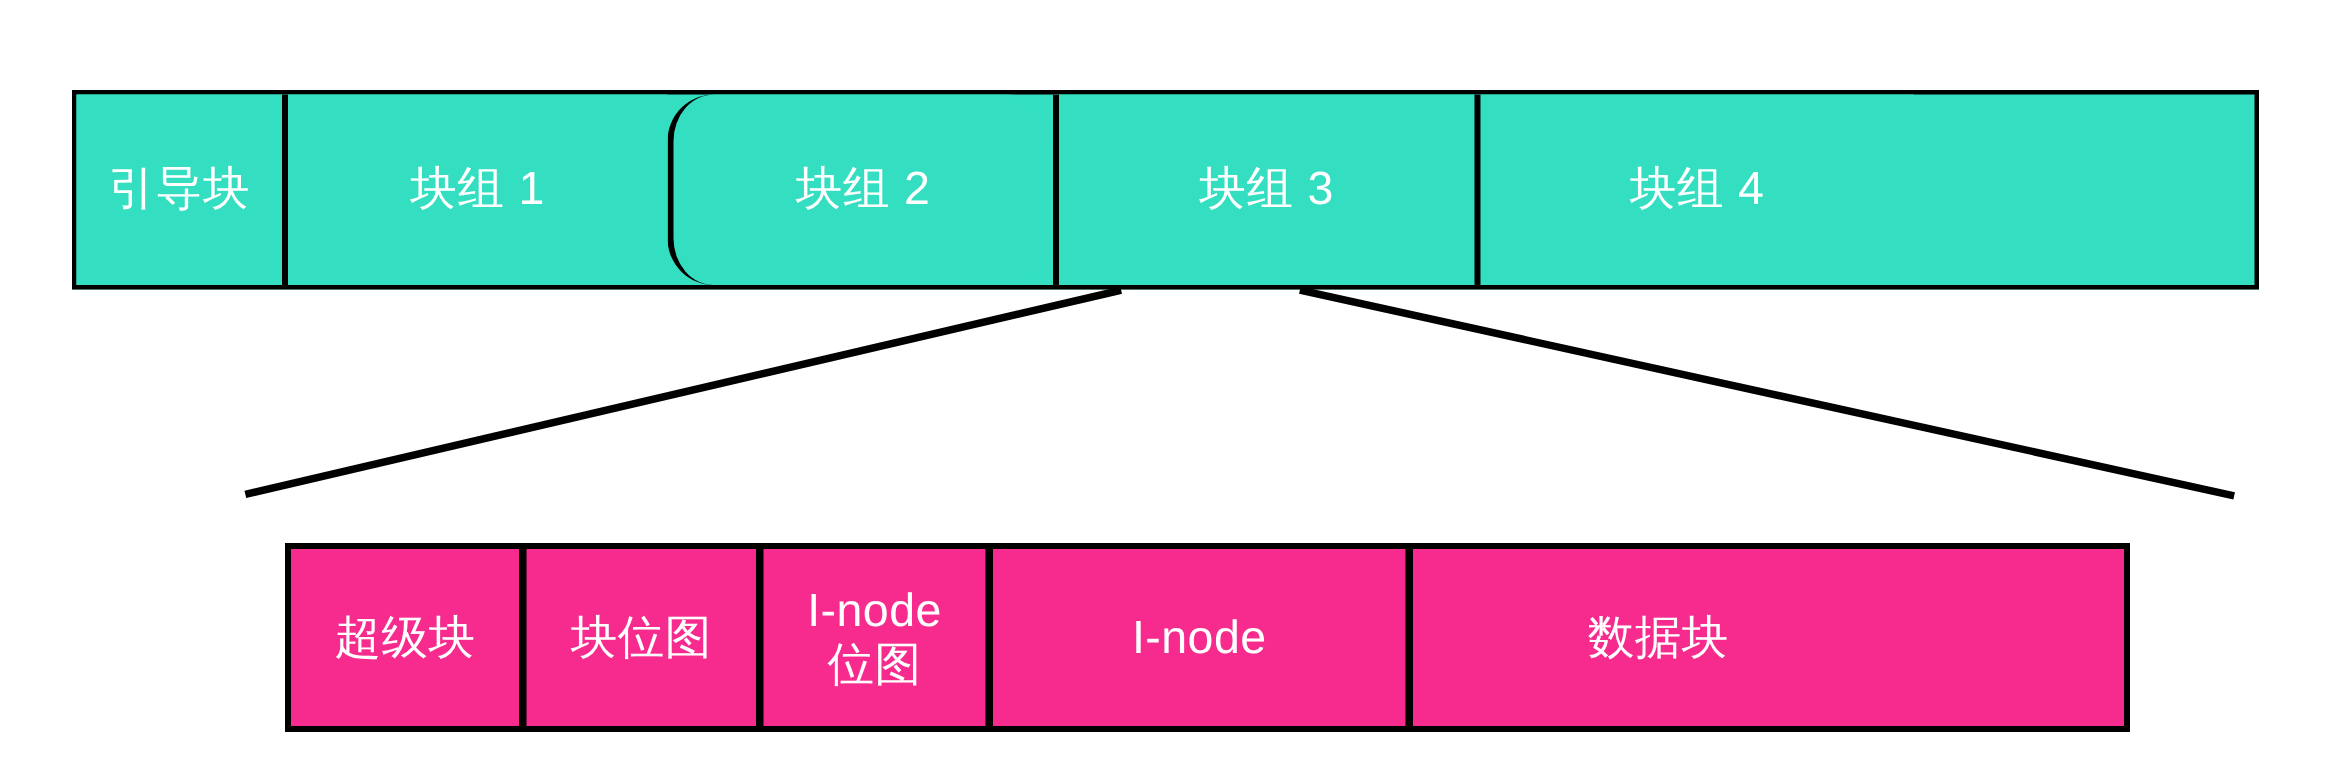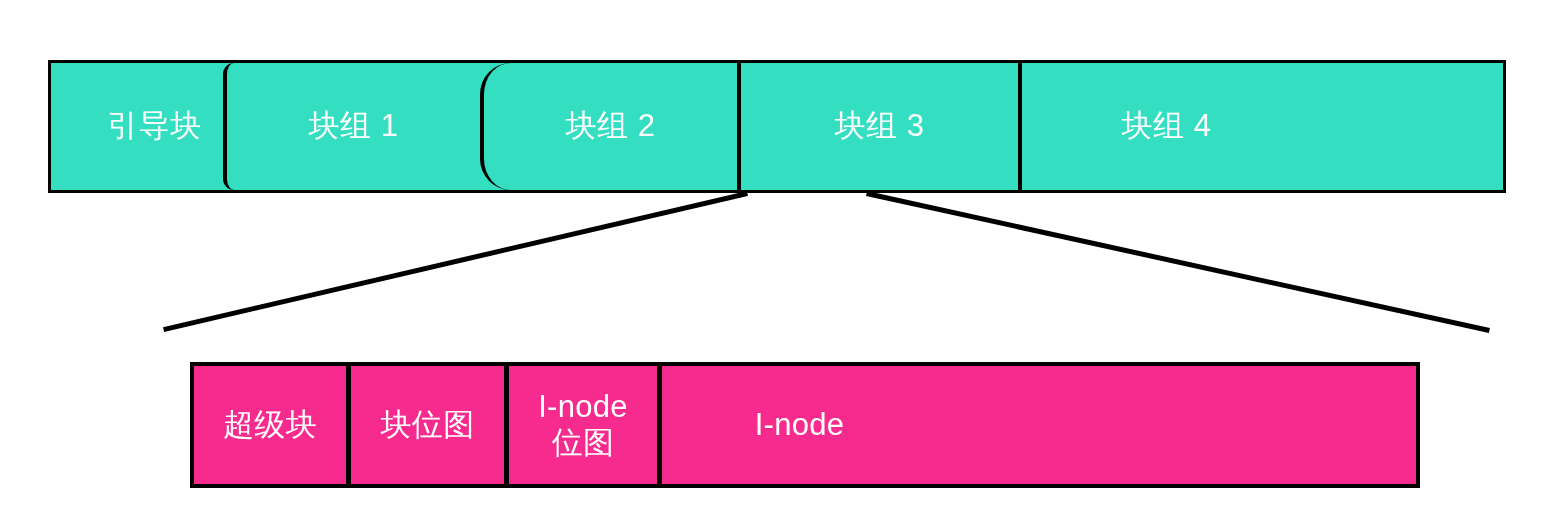--- a/index.html
+++ b/index.html
@@ -27,21 +27,20 @@
     position: absolute;
     left: 48px;
     top: 60px;
     width: 1458px;
     height: 133px;
     box-sizing: border-box;
     border: 3px solid #000000;
     background: #33DFC0;
     display: flex;
     flex-direction: row;
-    padding-left: 35px;
   }
   .disk-cell {
     position: relative;
     box-sizing: border-box;
     display: flex;
     align-items: center;
     justify-content: center;
     color: #ffffff;
     font-size: 31px;
     line-height: 1.18;
@@ -95,32 +94,33 @@
     border-left: 5px solid #000000;
   }
 </style>
 </head>
 <body style="background-color: rgb(255, 255, 255);">
 
 <div id="diagram-root">
 
   <div class="disk-bar" style="background-color: rgb(51, 223, 192);">
     <div class="disk-cell" style="flex: 0 0 137px; width: 137px; background-color: rgb(51, 223, 192); color: rgb(255, 255, 255);">引导块</div>
-    <div class="disk-cell" style="flex: 0 0 257px; width: 257px; background-color: rgb(51, 223, 192); color: rgb(255, 255, 255); border-radius: 11px;">块组 1</div>
+    <div class="disk-cell" style="flex: 0 0 257px; width: 257px; background-color: rgb(51, 223, 192); color: rgb(255, 255, 255);">块组 1</div>
     <div class="disk-cell" style="flex: 0 0 257px; width: 257px; background-color: rgb(51, 223, 192); color: rgb(255, 255, 255); border-radius: 31px;">块组 2</div>
     <div class="disk-cell" style="flex: 0 0 281px; width: 281px; background-color: rgb(51, 223, 192); color: rgb(255, 255, 255);">块组 3</div>
     <div class="disk-cell" style="flex: 0 0 293px; width: 293px; background-color: rgb(51, 223, 192); color: rgb(255, 255, 255);">块组 4</div>
   </div>
 
   <svg class="connectors" viewBox="0 0 1562 520" width="1562" height="520" xmlns="http://www.w3.org/2000/svg">
     <line x1="745" y1="194" x2="166" y2="329" stroke="#000000" stroke-width="5" stroke-linecap="square"></line>
     <line x1="869" y1="194" x2="1487" y2="330" stroke="#000000" stroke-width="5" stroke-linecap="square"></line>
   </svg>
 
   <div class="group-bar" style="background-color: rgb(247, 42, 142);">
     <div class="group-cell" style="flex: 0 0 152px; width: 152px; background-color: rgb(247, 42, 142); color: rgb(255, 255, 255);">超级块</div>
     <div class="group-cell" style="flex: 0 0 158px; width: 158px; background-color: rgb(247, 42, 142); color: rgb(255, 255, 255);">块位图</div>
     <div class="group-cell" style="flex: 0 0 153px; width: 153px; background-color: rgb(247, 42, 142); color: rgb(255, 255, 255);">I-node
 位图</div>
     <div class="group-cell" style="flex: 0 0 280px; width: 280px; background-color: rgb(247, 42, 142); color: rgb(255, 255, 255);">I-node</div>
+    <div class="group-cell" style="flex: 0 0 332px; width: 332px; background-color: rgb(247, 42, 142); color: rgb(255, 255, 255);">数据块</div>
   </div>
 
 </div>
 
 </body></html>

